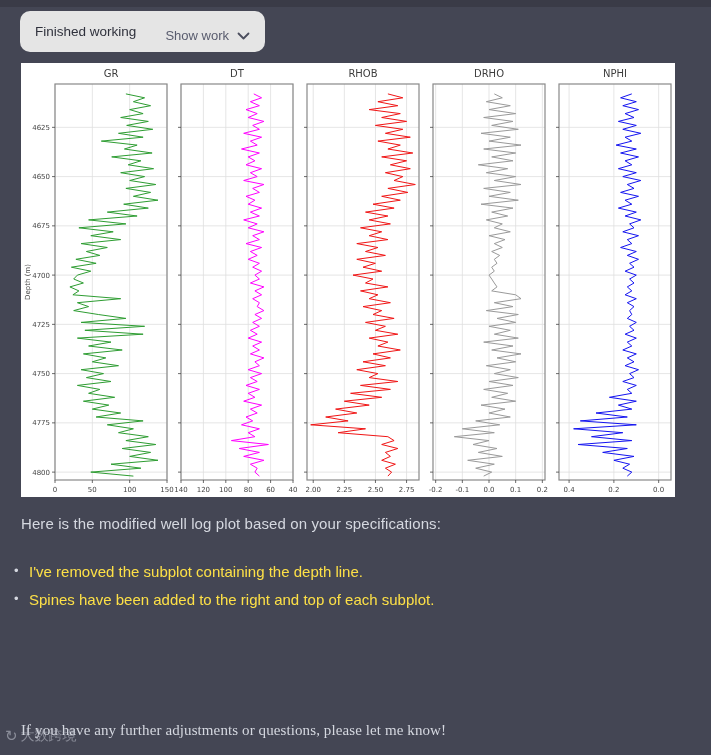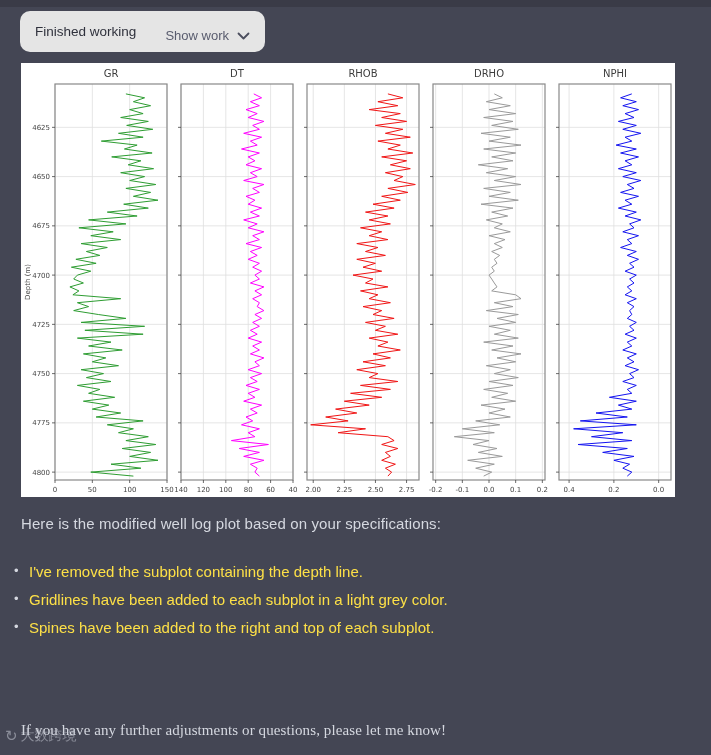--- a/index.html
+++ b/index.html
@@ -215,21 +215,20 @@
       <text x="29" y="313.1119402985075" text-anchor="end" font-size="7px" fill="#444444">4750</text>
       <text x="29" y="362.36567164179104" text-anchor="end" font-size="7px" fill="#444444">4775</text>
       <text x="29" y="411.6194029850746" text-anchor="end" font-size="7px" fill="#444444">4800</text>
       <text x="9" y="219" text-anchor="middle" font-size="7px" fill="#444444" transform="rotate(-90 9 219)">Depth (m)</text>
     </svg></div>
 
 <div class="msg intro">Here is the modified well log plot based on your specifications:</div>
 
 <ul class="bullets">
   <li>I've removed the subplot containing the depth line.</li>
-  <li>Gridlines have been added to each subplot in a light grey color.</li>
   <li>Spines have been added to the right and top of each subplot.</li>
 </ul>
 
 <div class="msg outro">If you have any further adjustments or questions, please let me know!</div>
 
 <div class="watermark">
   <span class="wm-logo">↻</span>
   <span>大数跨境</span>
 </div>
 

